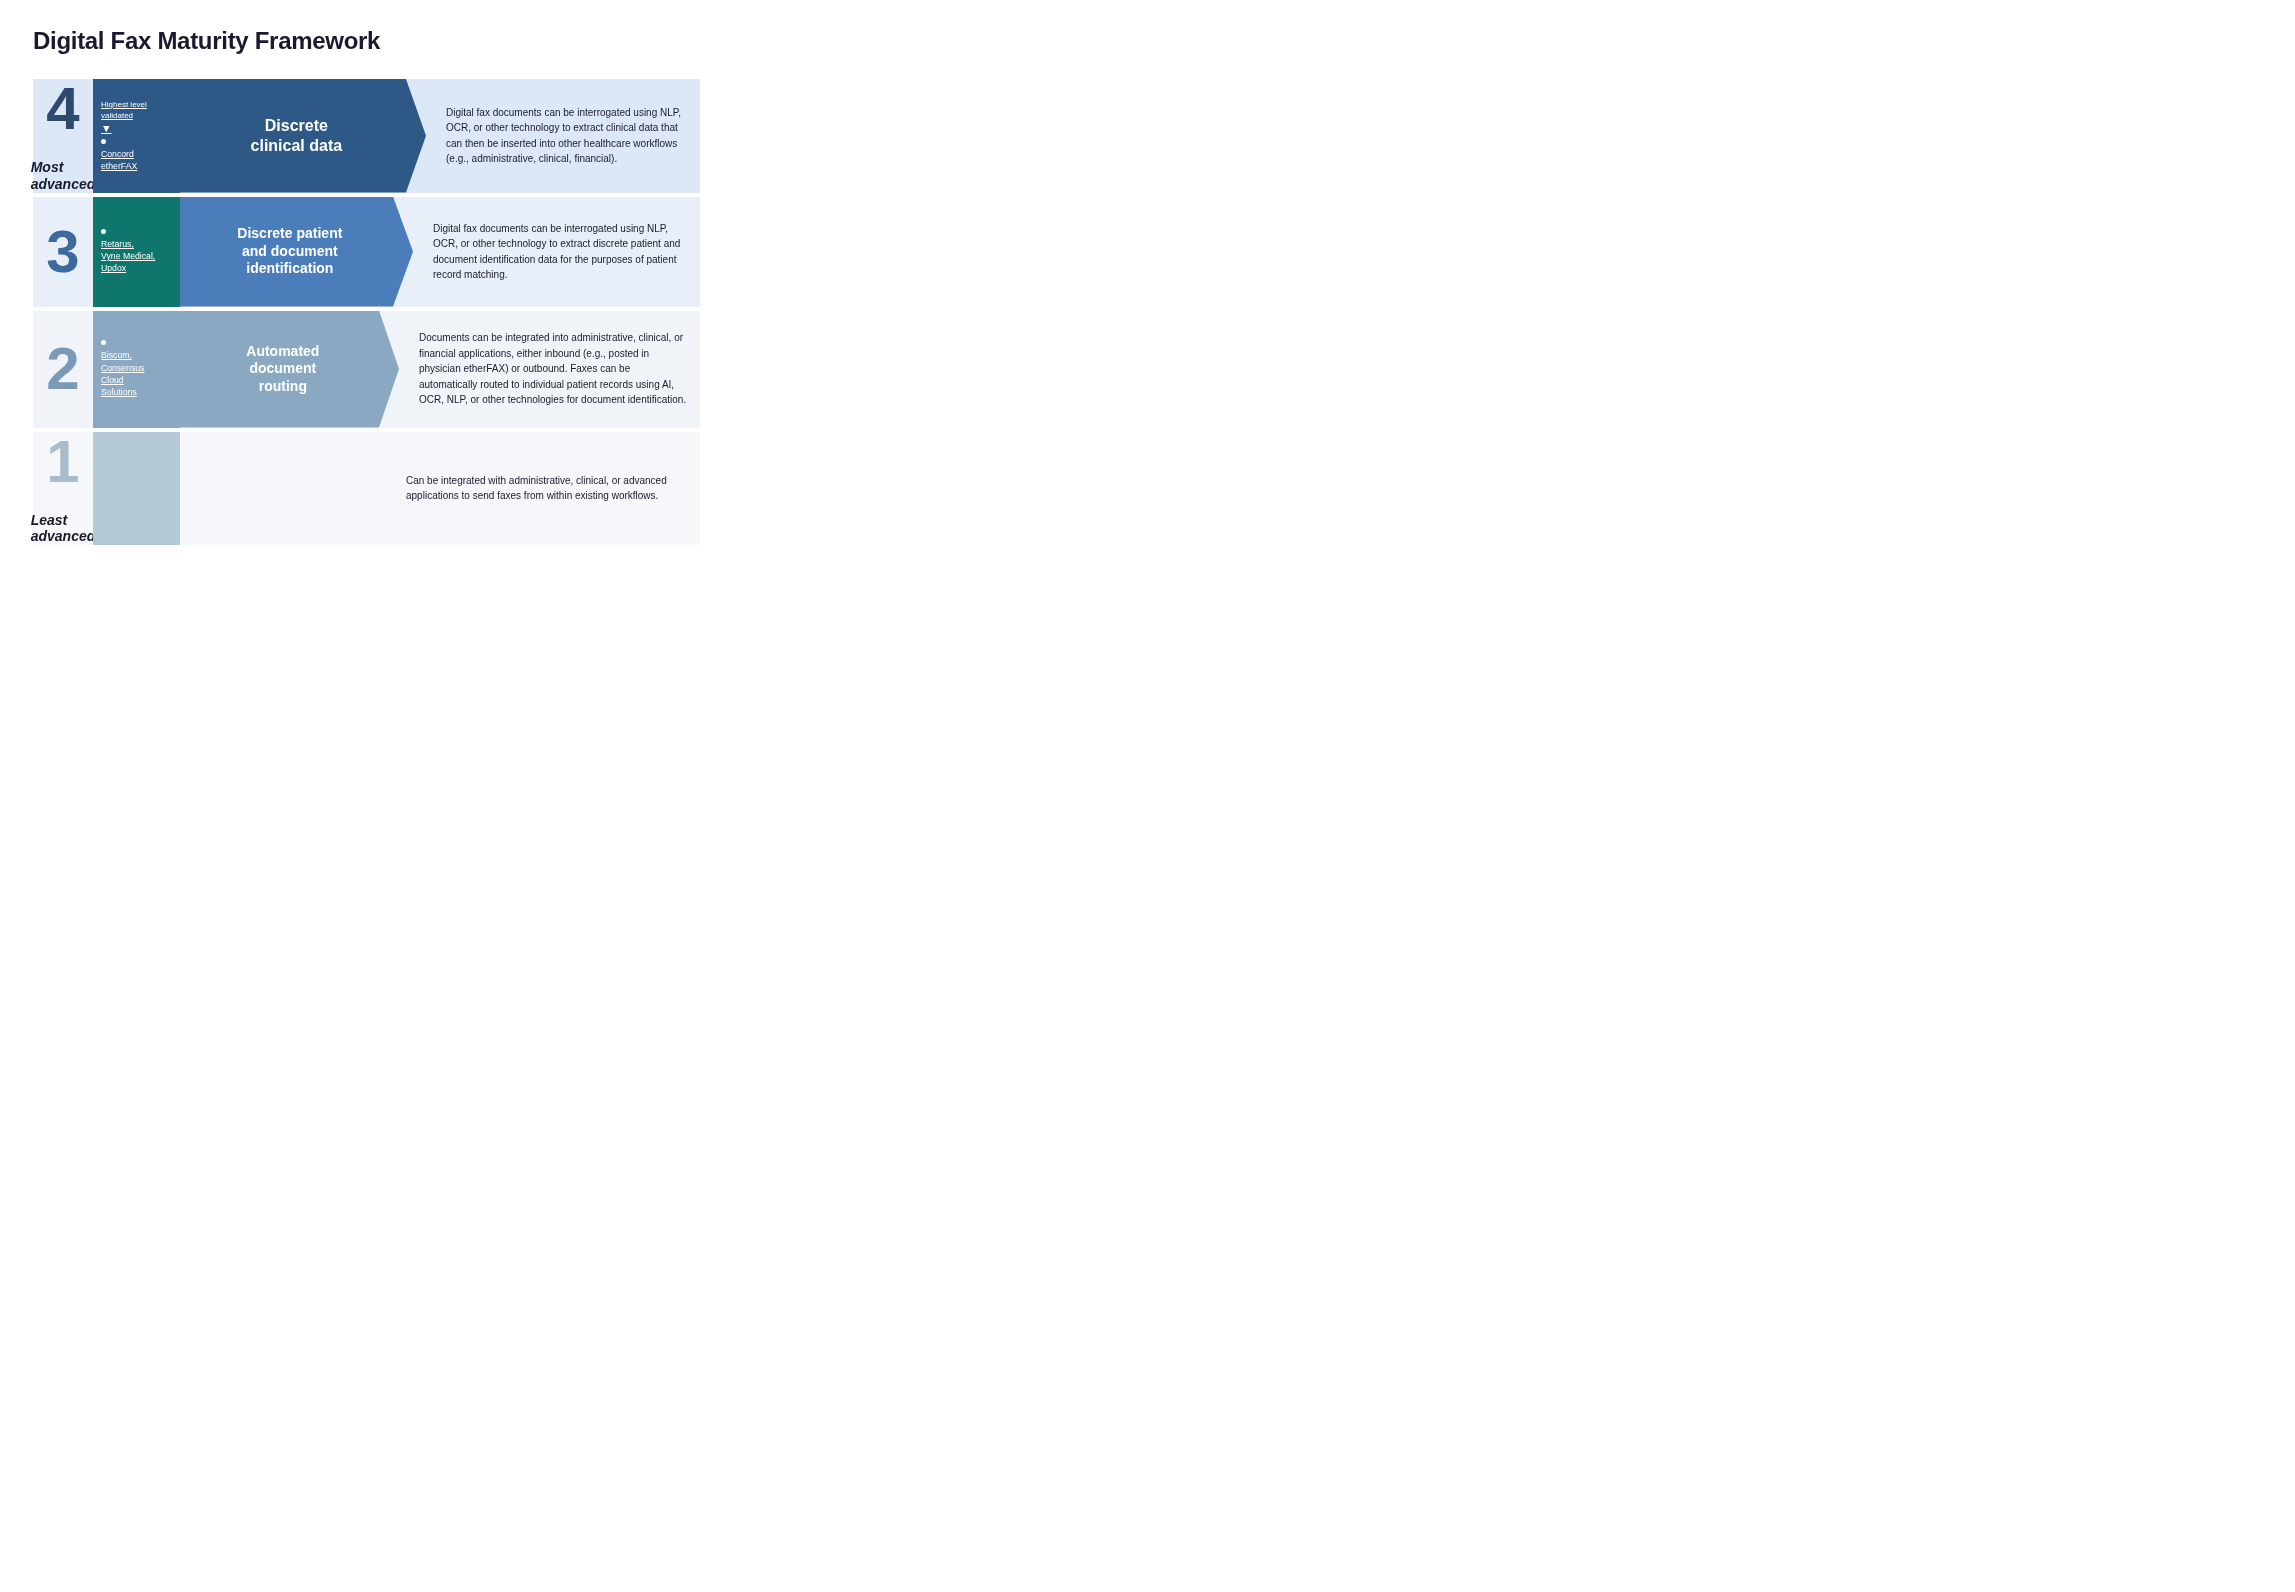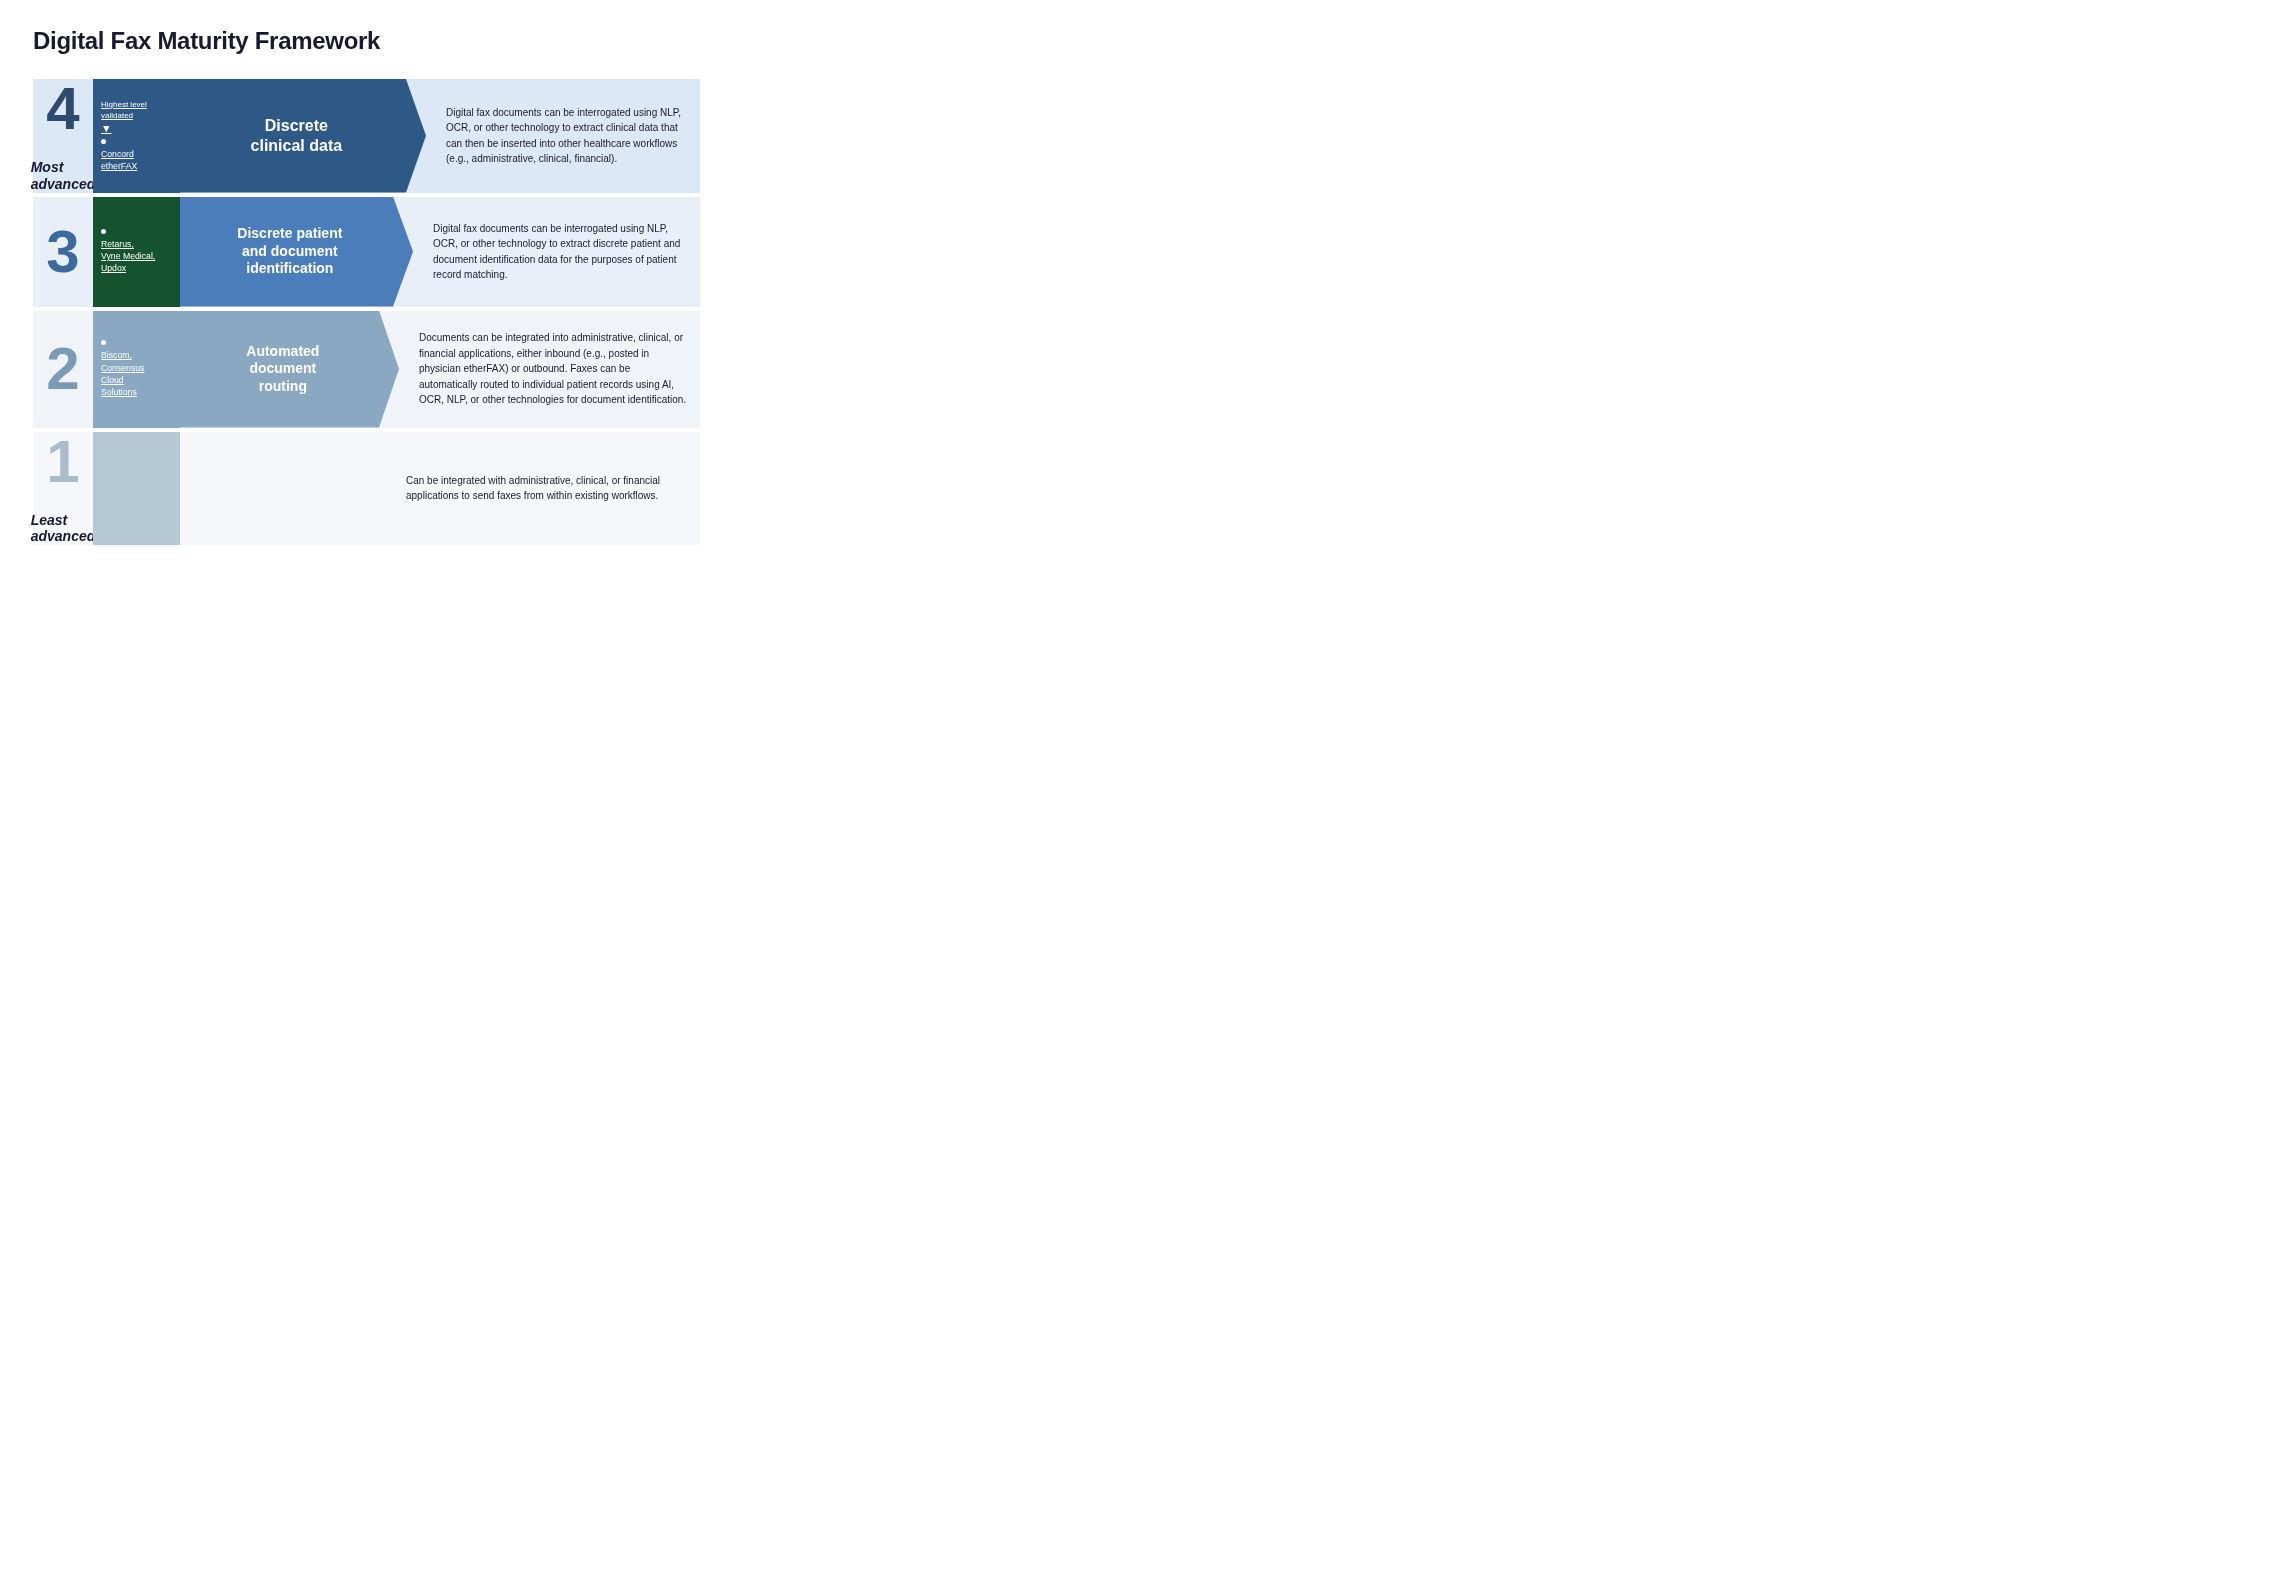--- a/index.html
+++ b/index.html
@@ -220,21 +220,21 @@
     <div class="level-desc" style="background:#dce8f5;">
       <span>Digital fax documents can be interrogated using NLP, OCR, or other technology to extract clinical data that can then be inserted into other healthcare workflows (e.g., administrative, clinical, financial).</span>
     </div>
   </div>
 
   <div class="level-row row-3">
     <div class="level-number-col" style="background:#e8eff8;">
       <span class="level-number" style="color:#3d6a9e;">3</span>
     </div>
     <div class="level-middle">
-      <div class="vendors-col" style="background:#14532d;">
+      <div class="vendors-col" style="background:#0f766e;">
         <span class="dot"></span>
         <span>Retarus,<br>Vyne Medical,<br>Updox</span>
       </div>
       <div class="arrow-label-wrap">
         <div class="arrow-label" style="background:#4a7dba;">Discrete patient<br>and document<br>identification</div>
       </div>
     </div>
     <div class="level-desc" style="background:#e8eff8;">
       <span>Digital fax documents can be interrogated using NLP, OCR, or other technology to extract discrete patient and document identification data for the purposes of patient record matching.</span>
     </div>
@@ -261,18 +261,18 @@
   <div class="level-row row-1">
     <div class="level-number-col" style="background:#f5f7fa;">
       <span class="level-number" style="color:#aabccc;">1</span>
       <span class="level-label-text">Least<br>advanced</span>
     </div>
     <div class="level-middle">
       <div class="vendors-col" style="background:#b5c8d6; width:87px;">
       </div>
     </div>
     <div class="level-desc" style="background:#f5f7fa;">
-      <span>Can be integrated with administrative, clinical, or financial applications to send faxes from within existing workflows.</span>
+      <span>Can be integrated with administrative, clinical, or advanced applications to send faxes from within existing workflows.</span>
     </div>
   </div>
 
 </div>
 
 
 </body></html>

